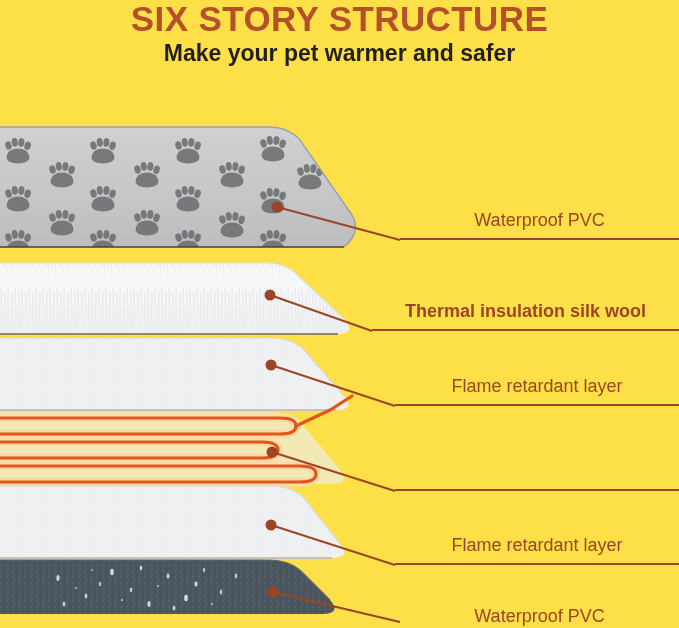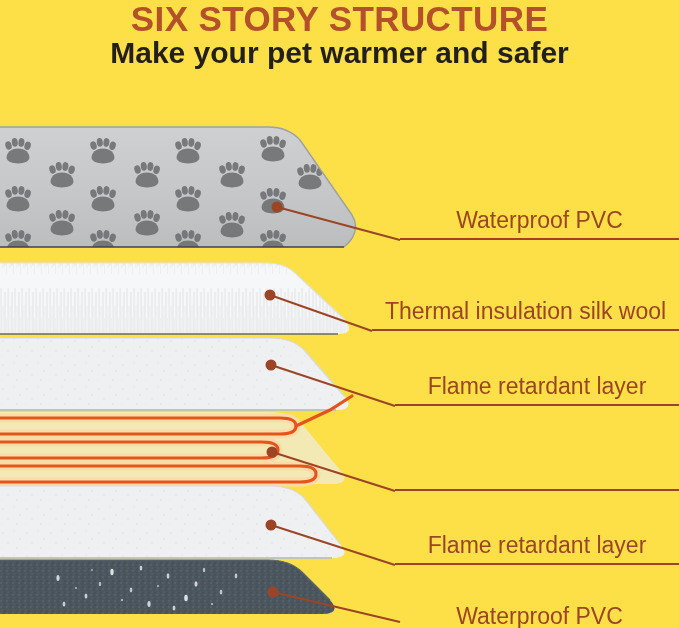--- a/index.html
+++ b/index.html
@@ -37,21 +37,21 @@
     letter-spacing: 0.4px;
     color: #b4512a;
     line-height: 38px;
     white-space: nowrap;
   }
   #subtitle {
     position: absolute;
     left: 0;
     top: 38px;
     width: 679px;
-    font-size: 30px;
+    font-size: 23px;
     font-weight: bold;
     color: #231f1d;
     line-height: 30px;
     white-space: nowrap;
   }
 
   
   #stack {
     position: absolute;
     left: 0;
@@ -69,21 +69,21 @@
   .callout {
     position: absolute;
     height: 44px;
   }
   .callout-text {
     position: absolute;
     left: 0;
     bottom: 7px;
     width: 100%;
     text-align: center;
-    font-size: 23px;
+    font-size: 18px;
     color: #9c4526;
     line-height: 26px;
     white-space: nowrap;
   }
   .callout-rule {
     position: absolute;
     left: 0;
     bottom: 0;
     width: 100%;
     height: 2px;
@@ -299,21 +299,21 @@
         <circle cx="273" cy="592" r="5.5"></circle>
       </g>
     </svg>
   </div>
 
   <div class="callout" style="left:400px; top:196px; width:279px;">
     <div class="callout-text">Waterproof PVC</div>
     <div class="callout-rule"></div>
   </div>
 
-  <div class="callout" style="left:372px; top:287px; width:307px;">
+  <div class="callout" style="left:372px; top:287px; width:307px;font-weight:bold;">
     <div class="callout-text">Thermal insulation silk wool</div>
     <div class="callout-rule"></div>
   </div>
 
   <div class="callout" style="left:395px; top:362px; width:284px;">
     <div class="callout-text">Flame retardant layer</div>
     <div class="callout-rule"></div>
   </div>
 
   <div class="callout" style="left:395px; top:447px; width:284px;">

